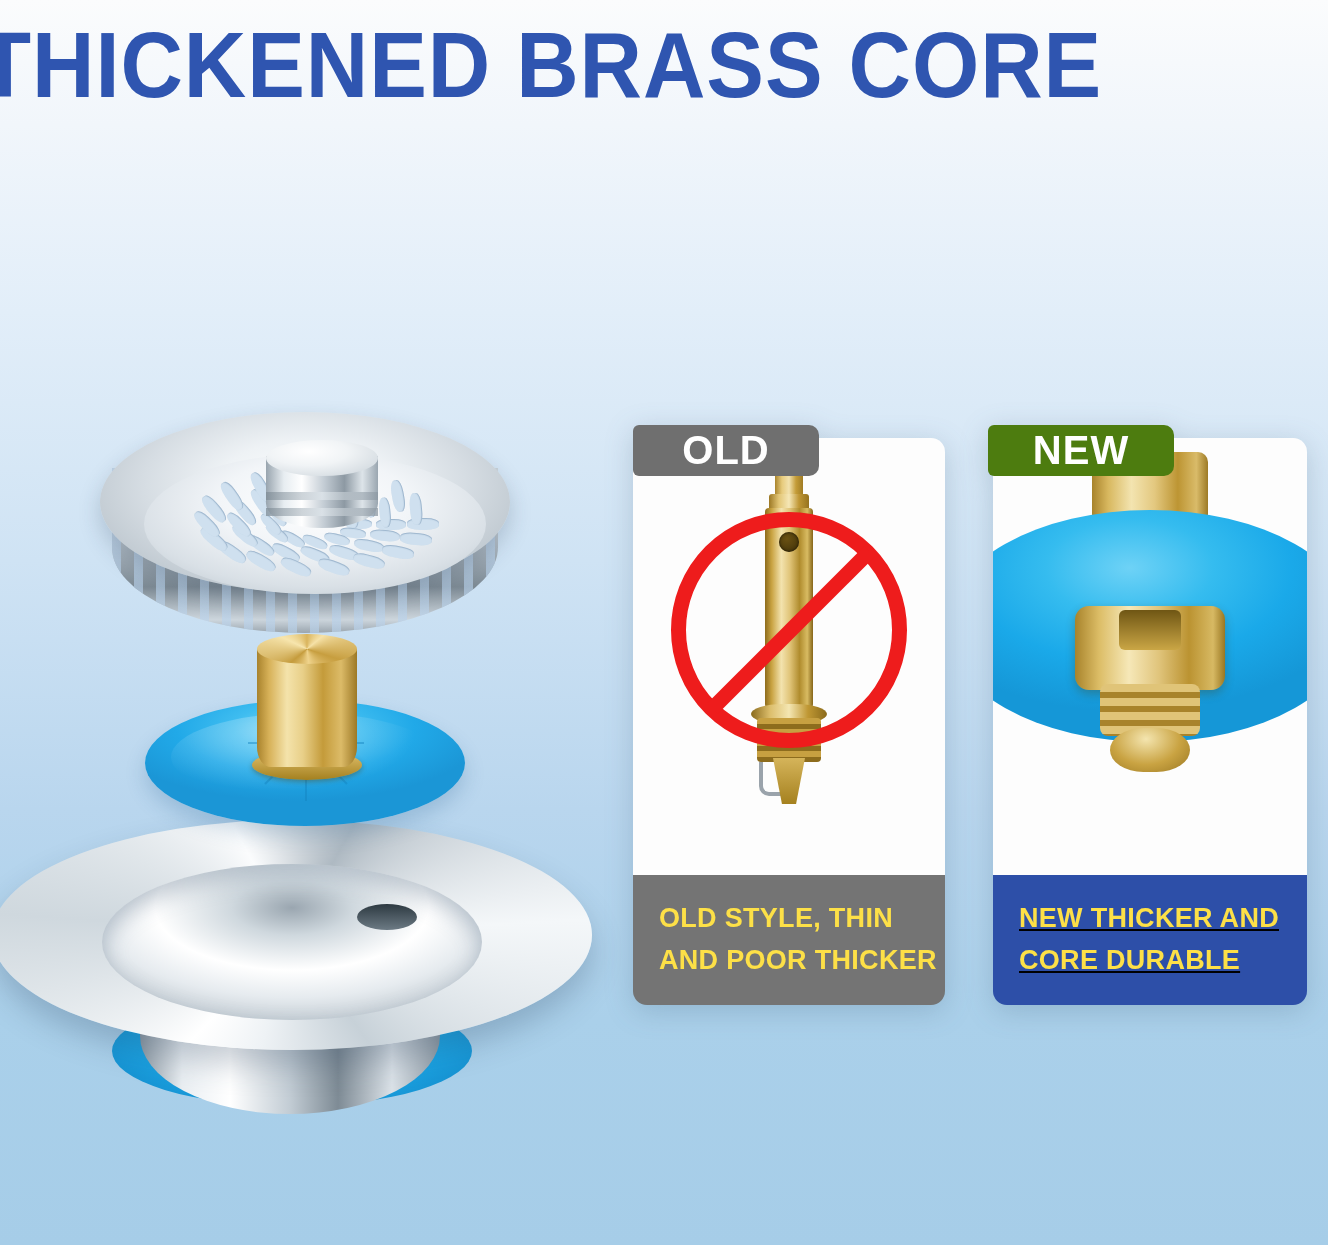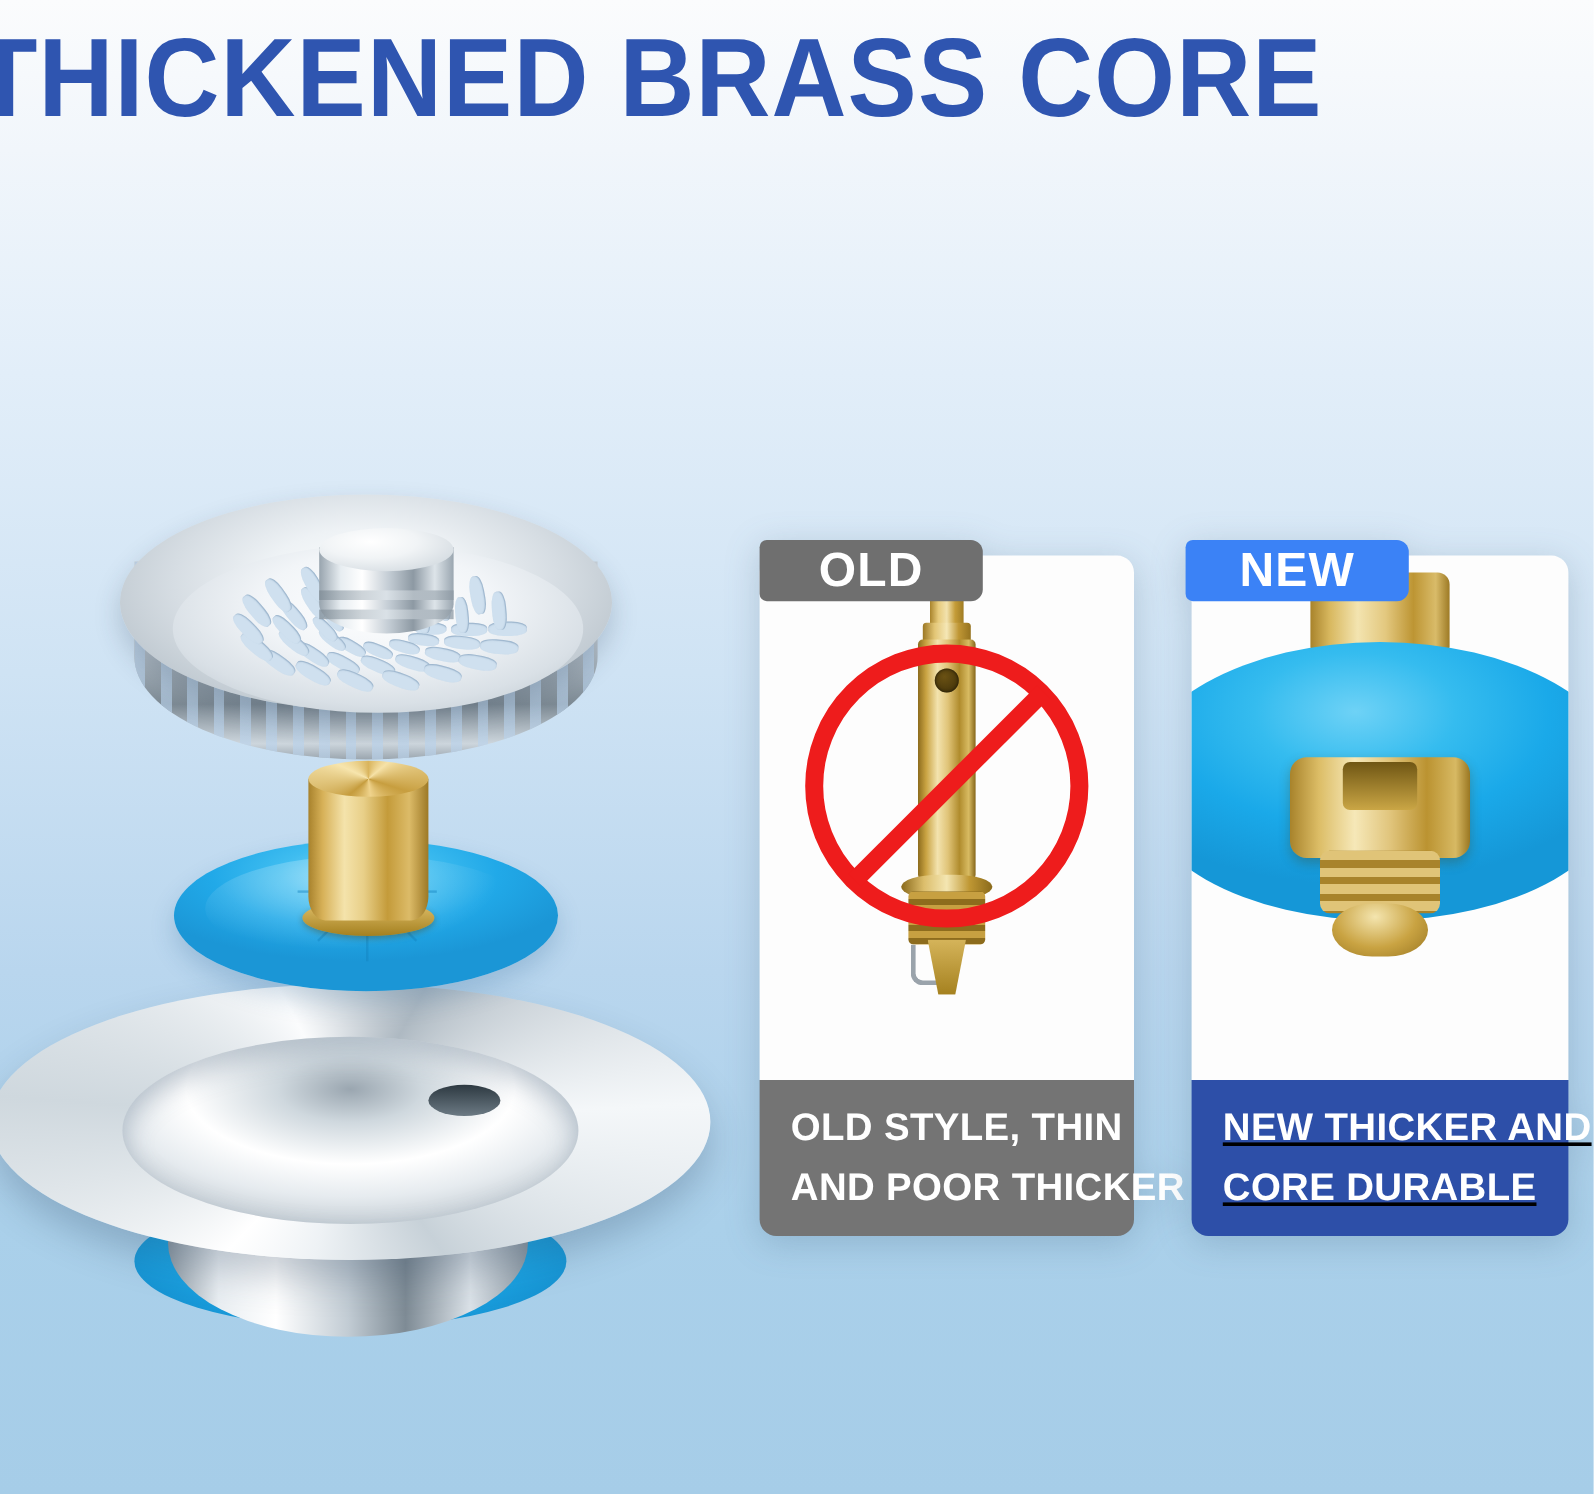--- a/index.html
+++ b/index.html
@@ -161,54 +161,54 @@
     box-shadow:inset 0 10px 22px rgba(70,95,120,.35);
   }
   .flange-hole{
     position:absolute; left:255px; top:40px; width:60px; height:26px;
     border-radius:50%;
     background:linear-gradient(to bottom,#2d3941,#6c7a84);
   }
 
   
   .cmp-card{
-    position:absolute; top:463px; width:312px; height:567px;
+    position:absolute; top:438px; width:312px; height:567px;
     border-radius:14px; overflow:visible;
     filter:drop-shadow(0 6px 14px rgba(50,80,110,.22));
     padding-left:13px;
   }
   #card-old{ left:633px; }
   #card-new{ left:993px; width:314px; }
 
   .cmp-photo{
     position:absolute; left:0; top:0; width:100%; height:437px;
     background:#fdfdfd; border-radius:14px 14px 0 0; overflow:hidden;
   }
   .cmp-caption{
     position:absolute; left:0; top:437px; width:100%; height:130px;
     border-radius:0 0 14px 14px;
     display:flex; flex-direction:column; justify-content:center;
     padding-left:26px;
   }
   #card-old .cmp-caption{ background:#747474; }
   #card-new .cmp-caption{ background:#2d4fa8;text-decoration:underline; }
   .cap-line{
-    color:#ffffff; font-size:32px; font-weight:bold; line-height:1.55;
+    color:#fde047; font-size:27px; font-weight:bold; line-height:1.55;
     letter-spacing:.3px; white-space:nowrap;
   }
 
   .cmp-badge{
     position:absolute; top:-13px; left:0px; height:51px; min-width:186px;
     display:flex; align-items:center; justify-content:center;
     border-radius:6px 6px 6px 6px;
     font-size:40px; font-weight:bold; color:#fff; letter-spacing:1px;
     z-index:6; padding:0 18px;
   }
   #badge-old{ background:#6f6f6f; border-radius:6px 10px 10px 6px; }
-  #badge-new{ background:#3b82f6; left:-5px; border-radius:6px 10px 10px 6px; }
+  #badge-new{ background:#4d7c0f; left:-5px; border-radius:6px 10px 10px 6px; }
 
   
   .old-stem{ position:absolute; left:50%; top:24px; transform:translateX(-50%); width:120px; height:380px; }
   .os-cap{
     position:absolute; left:46px; top:0; width:28px; height:36px;
     background:linear-gradient(to right,#a9842c,#e7cb7c,#f2e2ae,#c49c38,#a07c23);
     border-radius:3px 3px 0 0;
   }
   .os-collar{
     position:absolute; left:40px; top:32px; width:40px; height:18px;

